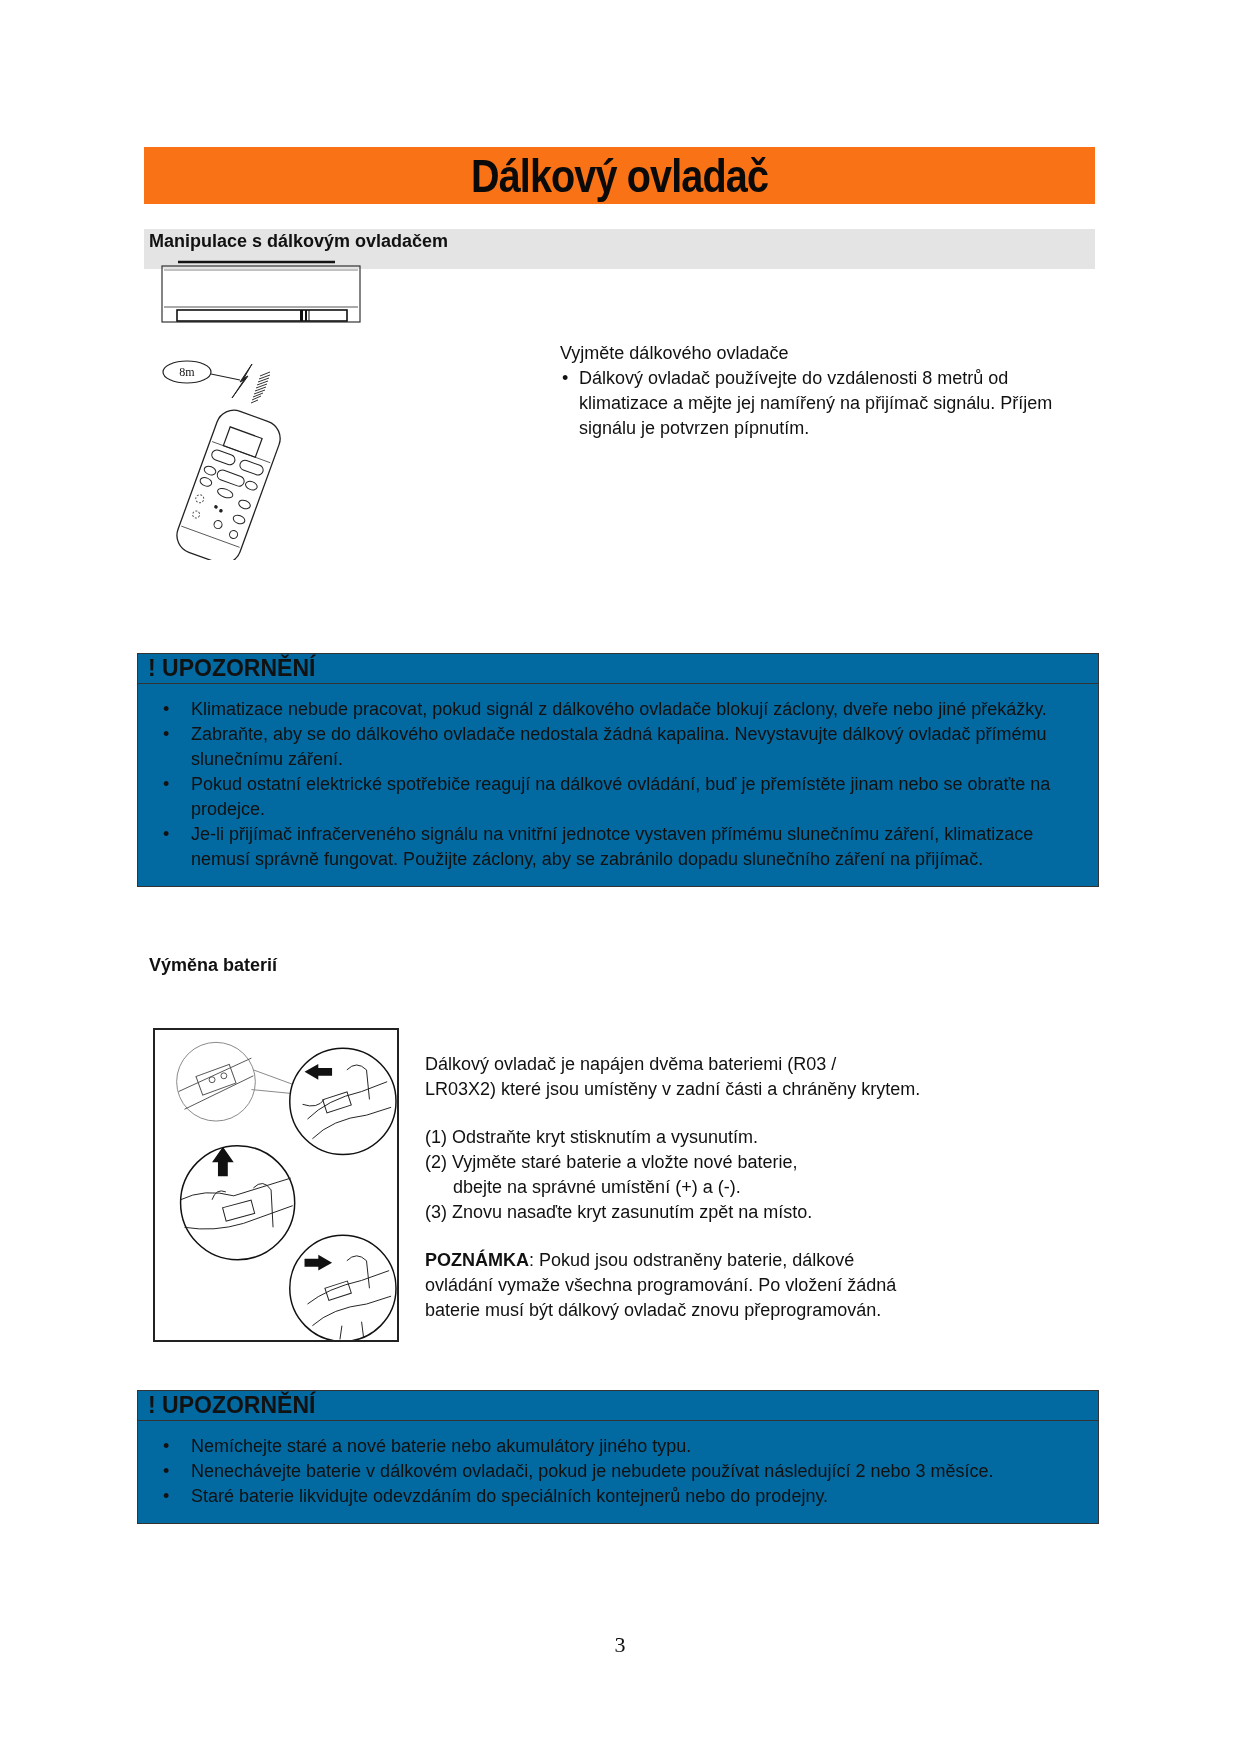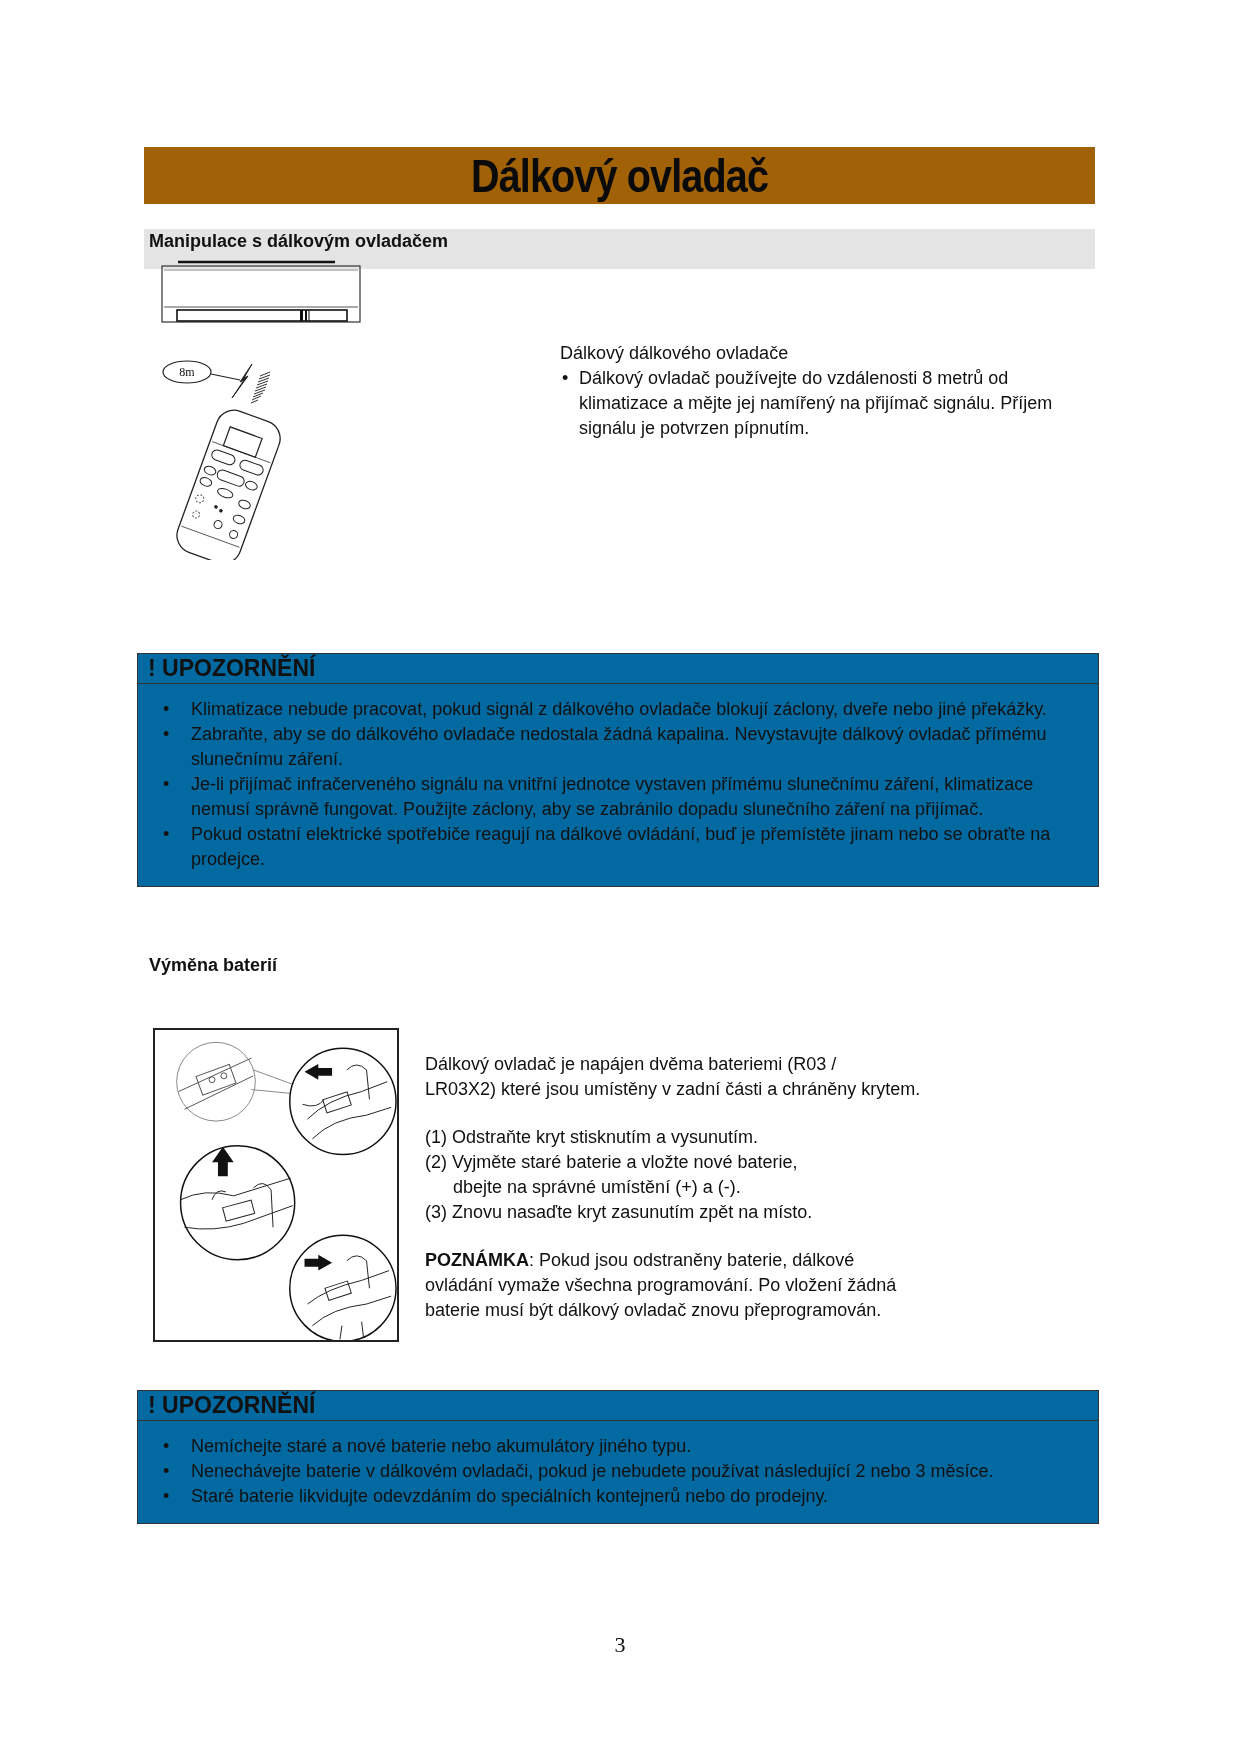--- a/index.html
+++ b/index.html
@@ -1,20 +1,20 @@
 <!DOCTYPE html>
 <html><head>
 <meta charset="utf-8">
 <style>
   html, body { margin: 0; padding: 0; background: #ffffff; }
   body { width: 1240px; height: 1754px; position: relative; overflow: hidden;
          font-family: "Liberation Sans", sans-serif; color: #111; }
   .abs { position: absolute; }
 
-  .title-bar { left: 144px; top: 147px; width: 951px; height: 57px; background: #a16207; }
+  .title-bar { left: 144px; top: 147px; width: 951px; height: 57px; background: #f97316; }
   .title-text { position: absolute; left: 0; right: 0; top: 2px; text-align: center;
                 font-size: 46px; font-weight: bold; letter-spacing: -1px;
                 transform: scaleX(0.86); transform-origin: center; color: #0a0a0a; }
 
   .section-bar { left: 144px; top: 229px; width: 951px; height: 40px; background: #e4e4e4; }
   .section-text { position: absolute; left: 5px; top: 2px; font-size: 18px; font-weight: bold; }
 
   .ac-figure { left: 160px; top: 260px; width: 205px; height: 68px; }
   .remote-figure { left: 160px; top: 350px; width: 150px; height: 210px; }
 
@@ -106,33 +106,33 @@
     <circle cx="66" cy="160" r="1.8" fill="#222"></circle>
     <circle cx="72" cy="162" r="1.8" fill="#222"></circle>
     <circle cx="74" cy="176" r="4" fill="none" stroke="#222"></circle>
     <circle cx="92" cy="180" r="4" fill="none" stroke="#222"></circle>
     <circle cx="48" cy="158" r="4" fill="none" stroke="#555" stroke-dasharray="2,1.5"></circle>
     <circle cx="50" cy="174" r="3.5" fill="none" stroke="#555" stroke-dasharray="2,1.5"></circle>
   </g>
 </svg>
 
 <div class="abs placement">
-  <p class="head">Dálkový dálkového ovladače</p>
+  <p class="head">Vyjměte dálkového ovladače</p>
   <ul>
     <li>Dálkový ovladač používejte do vzdálenosti 8 metrů od klimatizace a mějte jej namířený na přijímač signálu. Příjem signálu je potvrzen pípnutím.</li>
   </ul>
 </div>
 
 <div class="abs caution caution1">
   <div class="c-head">! UPOZORNĚNÍ</div>
   <ul>
     <li>Klimatizace nebude pracovat, pokud signál z dálkového ovladače blokují záclony, dveře nebo jiné překážky.</li>
     <li>Zabraňte, aby se do dálkového ovladače nedostala žádná kapalina. Nevystavujte dálkový ovladač přímému slunečnímu záření.</li>
+    <li>Pokud ostatní elektrické spotřebiče reagují na dálkové ovládání, buď je přemístěte jinam nebo se obraťte na prodejce.</li>
     <li>Je-li přijímač infračerveného signálu na vnitřní jednotce vystaven přímému slunečnímu záření, klimatizace nemusí správně fungovat. Použijte záclony, aby se zabránilo dopadu slunečního záření na přijímač.</li>
-    <li>Pokud ostatní elektrické spotřebiče reagují na dálkové ovládání, buď je přemístěte jinam nebo se obraťte na prodejce.</li>
   </ul>
 </div>
 
 <div class="abs battery-heading">Výměna baterií</div>
 
 <svg class="abs battery-figure" viewBox="0 0 246 314">
   <g>
     <circle cx="62" cy="52" r="40" fill="#fff" stroke="#888" stroke-width="1"></circle>
     <line x1="24" y1="62" x2="98" y2="28" stroke="#555"></line>
     <line x1="30" y1="80" x2="100" y2="46" stroke="#555"></line>

